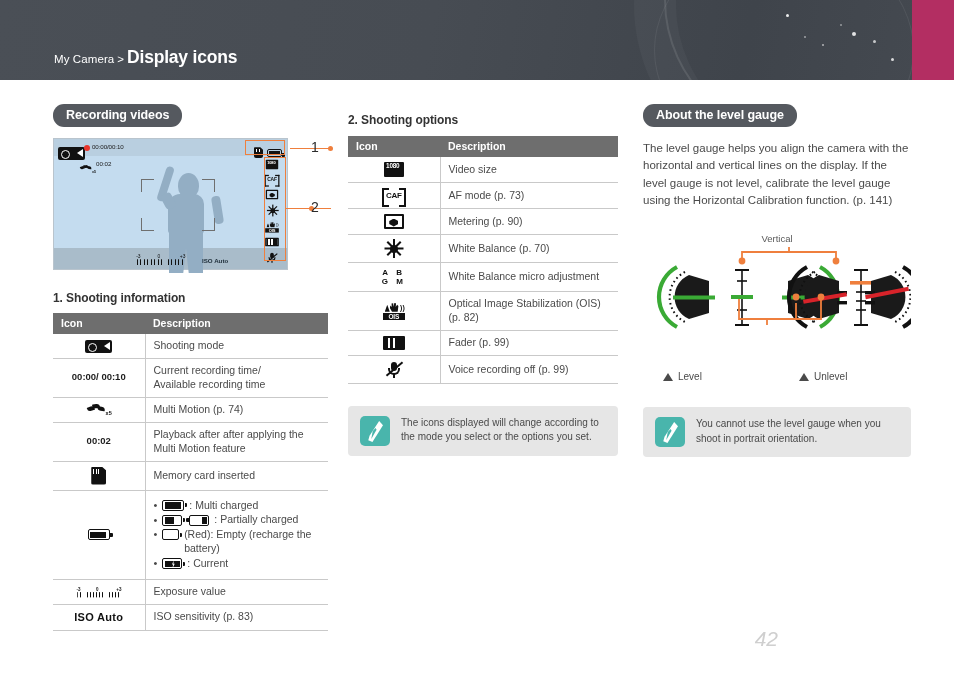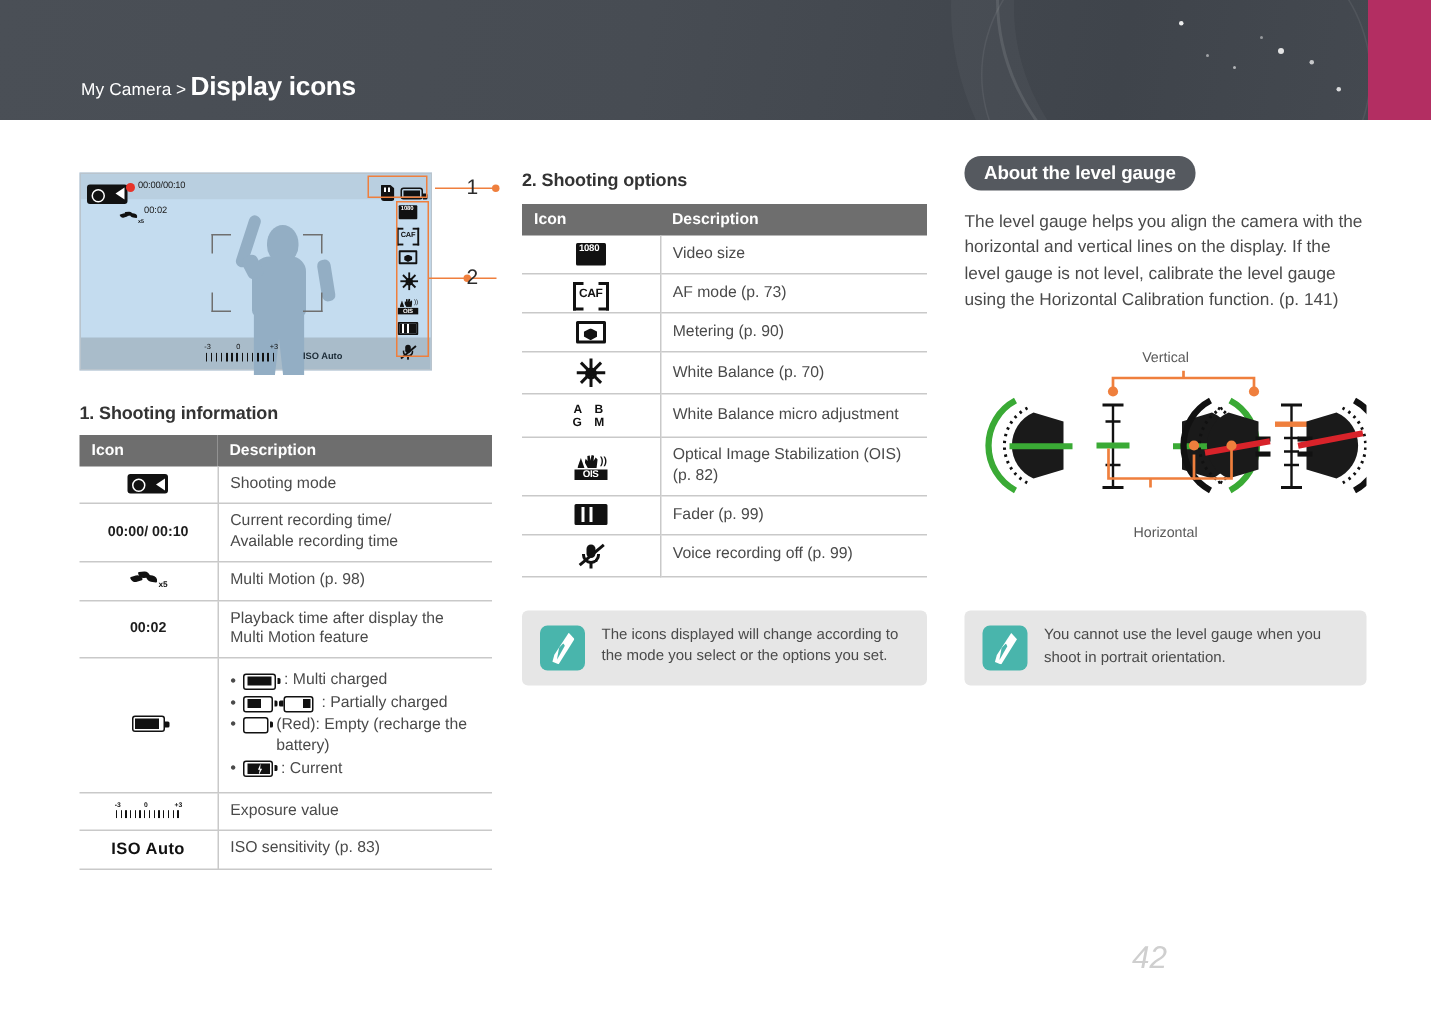--- a/index.html
+++ b/index.html
@@ -405,20 +405,21 @@
     <span class="spark" style="right:60px;top:58px;width:3px;height:3px;opacity:.8"></span>
     <span class="spark" style="right:112px;top:24px;width:2px;height:2px;opacity:.45"></span>
     <div class="hdr-pink"></div>
     <div class="breadcrumb">
       <span class="bc-parent">My Camera</span><span class="bc-sep">&gt;</span><span class="bc-title">Display icons</span>
     </div>
   </div>
 
   <div class="col col-left">
 
+    <div class="pill">Recording videos</div>
 
     
     <div style="position:relative;margin-top:11px;width:275px;height:135px;">
       <div class="preview">
         <div class="pv-top"></div>
         <div class="pv-mid"></div>
         <div class="pv-bot"></div>
 
         <div class="pv-mode">
           <span class="g ico-cam"></span>
@@ -528,25 +529,29 @@
         </tr>
         <tr>
           <td class="c-icon">
             <span class="g ico-mm" style="transform:scale(.85);">
               <span class="blade" style="left:0;top:3px;transform:rotate(-18deg)"></span>
               <span class="blade" style="left:6px;top:0px;transform:rotate(-6deg)"></span>
               <span class="blade" style="left:12px;top:3px;transform:rotate(8deg)"></span>
               <span class="sub">x5</span>
             </span>
           </td>
-          <td>Multi Motion (p. 98)</td>
+          <td>Multi Motion (p. 74)</td>
         </tr>
         <tr>
           <td class="c-icon" style="font-size:9.5px;">00:02</td>
-          <td>Playback time after display the Multi Motion feature</td>
+          <td>Playback after after applying the Multi Motion feature</td>
+        </tr>
+        <tr>
+          <td class="c-icon"><span class="g ico-card"><span class="pins"></span></span></td>
+          <td>Memory card inserted</td>
         </tr>
         <tr>
           <td class="c-icon">
             <span class="g bat bat-full"><i></i></span>
           </td>
           <td style="padding:7px 8px;">
             <div style="display:flex;gap:5px;align-items:center;margin:1px 0;">
               <span style="font-size:11px;line-height:1;">•</span>
               <span class="g bat bat-full">
                   <i></i>
@@ -671,21 +676,20 @@
 
   <div class="col col-right">
 
     <div class="pill">About the level gauge</div>
 
     <div class="body-text" style="margin-top:13px;">The level gauge helps you align the camera with the horizontal and vertical lines on the display. If the level gauge is not level, calibrate the level gauge using the Horizontal Calibration function. (p. 141)</div>
 
     
     <div class="gauge-wrap" style="margin-top:24px;">
       <div class="gauge-cap-v">Vertical</div>
-      <div class="gauge-cap-h">Horizontal</div>
 
       <svg width="268" height="135" viewBox="0 0 268 135" style="position:absolute;left:0;top:14px;">
 
         <g transform="translate(8,18)">
           <path d="M26 2 A34 34 0 0 0 26 62" fill="none" stroke="#3aaa35" stroke-width="4.2"></path>
           <path d="M34 7 A28 28 0 0 0 34 57" fill="none" stroke="#111" stroke-width="2" stroke-dasharray="1.6 3"></path>
           <path d="M38 10 A24 24 0 0 0 38 54 L58 48 L58 16 Z" fill="#1a1a1a"></path>
           <rect x="22" y="30.5" width="42" height="4" fill="#3aaa35"></rect>
         </g>
 
@@ -738,20 +742,28 @@
         </g>
         <circle cx="99" cy="14" r="3.4" fill="#ef7f3d"></circle>
         <circle cx="193" cy="14" r="3.4" fill="#ef7f3d"></circle>
         <circle cx="153" cy="50" r="3.4" fill="#ef7f3d"></circle>
         <circle cx="178" cy="50" r="3.4" fill="#ef7f3d"></circle>
         <path d="M178 50 L178 72 L153 72" fill="none" stroke="#ef7f3d" stroke-width="1.8"></path>
         <line x1="146" y1="5" x2="146" y2="0" stroke="#ef7f3d" stroke-width="1.8"></line>
         <line x1="124" y1="72" x2="124" y2="78" stroke="#ef7f3d" stroke-width="1.8"></line>
       </svg>
 
+      <div class="legend-row">
+        <div class="lg">
+          <span class="tri"></span><span>Level</span>
+        </div>
+        <div class="lg2">
+          <span class="tri"></span><span>Unlevel</span>
+        </div>
+      </div>
     </div>
 
     <div class="tipbox" style="margin-top:14px;">
       <div class="tip-icon">
           <span class="quill"></span>
           <span class="nib"></span>
         </div>
       <div class="tip-text">You cannot use the level gauge when you shoot in portrait orientation.</div>
     </div>
   </div>

